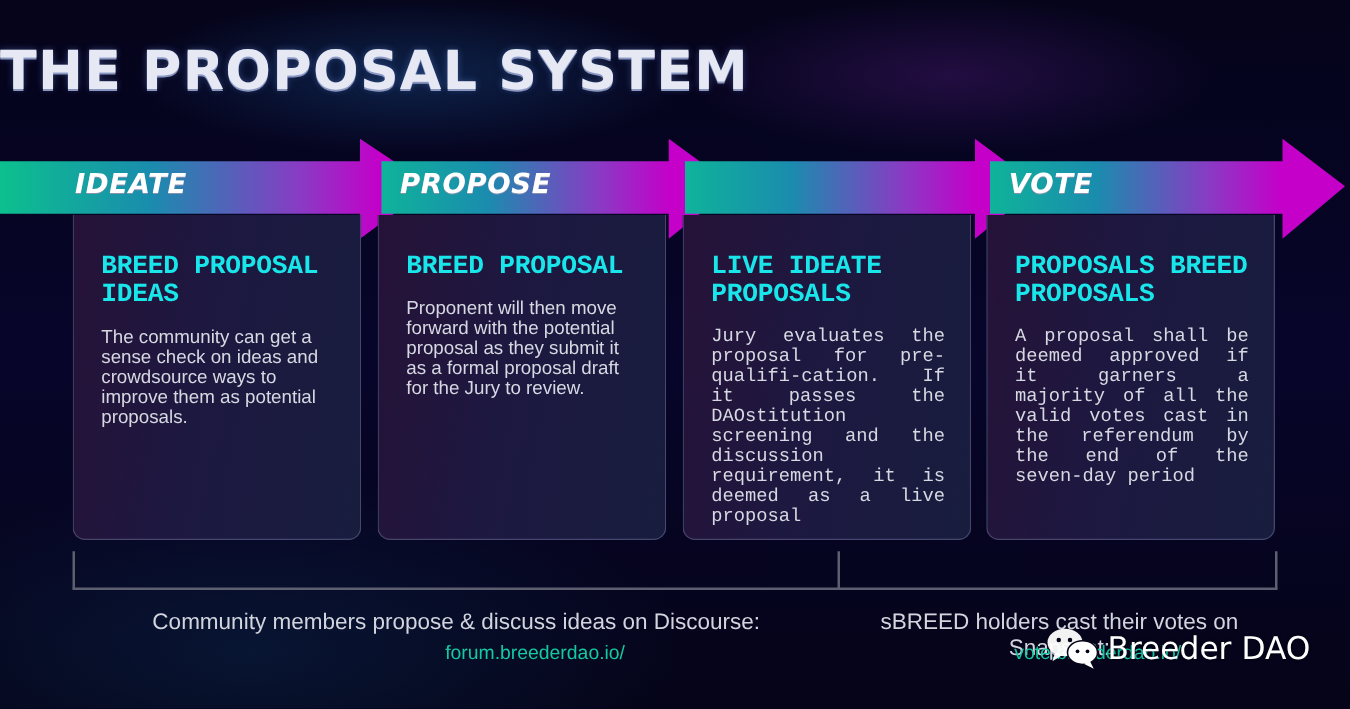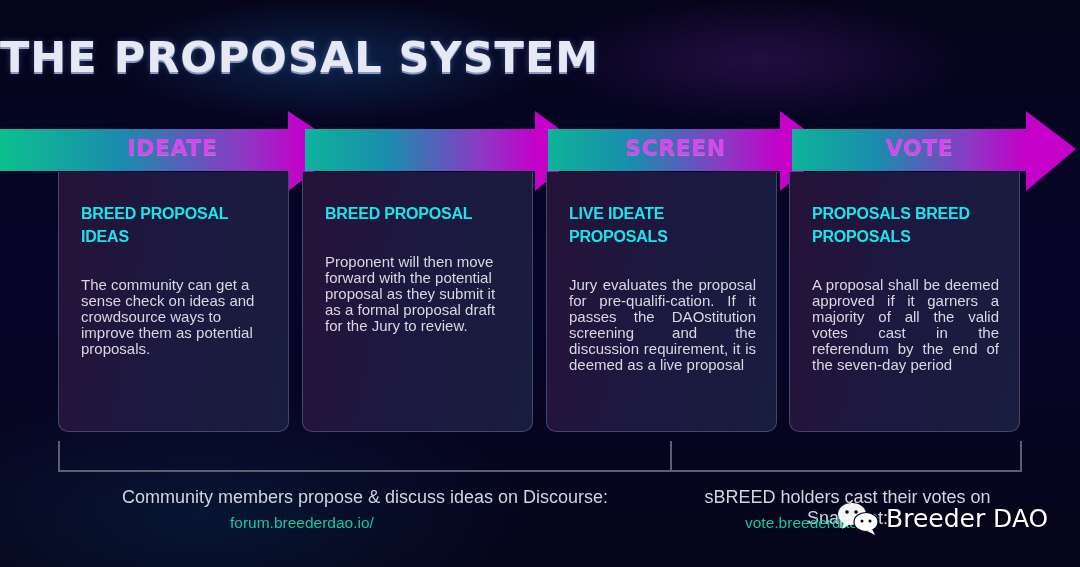--- a/index.html
+++ b/index.html
@@ -32,68 +32,68 @@
     top: 111px;
     height: 80px;
   }
   .arrow svg { position: absolute; left: 0; top: 0; }
   .arrow-label {
     position: absolute;
     top: 24px;
     font-family: "DejaVu Sans", sans-serif;
     font-weight: bold;
     font-size: 22px;
-    color: #d946ef;
+    color: #ffffff;
     letter-spacing: 0.5px;
     text-shadow: 0 1px 0 #8a90b0;
-    text-align: center;
+    font-style: italic;
   }
   
   .card {
     position: absolute;
     top: 172px;
     width: 231px;
     height: 260px;
     border-radius: 0 0 10px 10px;
     border: 1px solid rgba(120,130,170,0.45);
     border-top: none;
     background: linear-gradient(100deg, #261238 0%, #1d1840 45%, #181d3e 100%);
     padding: 30px 20px 0 22px;
   }
   .card-title {
-    font-family: Liberation Sans, sans-serif;
+    font-family: Liberation Mono, monospace;
     font-weight: bold;
-    font-size: 16px;
+    font-size: 21px;
     line-height: 23px;
     color: #19e6ea;
-    margin-bottom: 29px;
+    margin-bottom: 14px;
     letter-spacing: -0.2px;
   }
   .card-text {
     font-family: "Liberation Sans", sans-serif;
     font-size: 15px;
     line-height: 16px;
     color: #d6d8e2;
   }
-  .card-text.justify { text-align: justify; }
+  .card-text.justify { text-align: justify; font-family: Liberation Mono, monospace; }
   
   .bracket-line { position: absolute; background: #5d5f70; }
   .footer-text {
     position: absolute;
     font-family: "Liberation Sans", sans-serif;
     font-size: 18px;
     color: #d2d4de;
     text-align: center;
   }
   .footer-link {
     position: absolute;
     font-family: "Liberation Sans", sans-serif;
     font-size: 15.5px;
     color: #14c8a0;
-    text-align: left;
+    text-align: right;
   }
   .watermark {
     position: absolute;
     left: 836px; top: 500px;
     display: flex; align-items: center; gap: 6px;
   }
   .watermark-text {
     font-family: "DejaVu Sans", sans-serif;
     font-size: 25px;
     color: #ffffff;
@@ -130,27 +130,27 @@
   <svg width="345" height="80" viewBox="0 0 345 80">
     <polygon points="0,18 288,18 288,0 345,38 288,80 288,60 0,60" fill="url(#g1)"></polygon>
   </svg>
   <div class="arrow-label" style="left:60px; width:225px;">IDEATE</div>
 </div>
 
 <div class="arrow" style="left:305px; width:282px;">
   <svg width="282" height="80" viewBox="0 0 282 80">
     <polygon points="0,18 230,18 230,0 282,38 230,80 230,60 0,60" fill="url(#g2)"></polygon>
   </svg>
+  <div class="arrow-label" style="left:15px; width:225px;">PROPOSE</div>
 </div>
 
 <div class="arrow" style="left:548px; width:283px;">
   <svg width="283" height="80" viewBox="0 0 283 80">
     <polygon points="0,18 232,18 232,0 283,38 232,80 232,60 0,60" fill="url(#g2)"></polygon>
   </svg>
-  <div class="arrow-label" style="left:15px; width:225px;">SCREEN</div>
 </div>
 
 <div class="arrow" style="left:792px; width:288px;padding-left:34px;">
   <svg width="288" height="80" viewBox="0 0 288 80">
     <polygon points="0,18 234,18 234,0 284,38 234,80 234,60 0,60" fill="url(#g2)"></polygon>
   </svg>
   <div class="arrow-label" style="left:15px; width:225px;">VOTE</div>
 </div>
 
 <div class="card" style="left:58px;">

